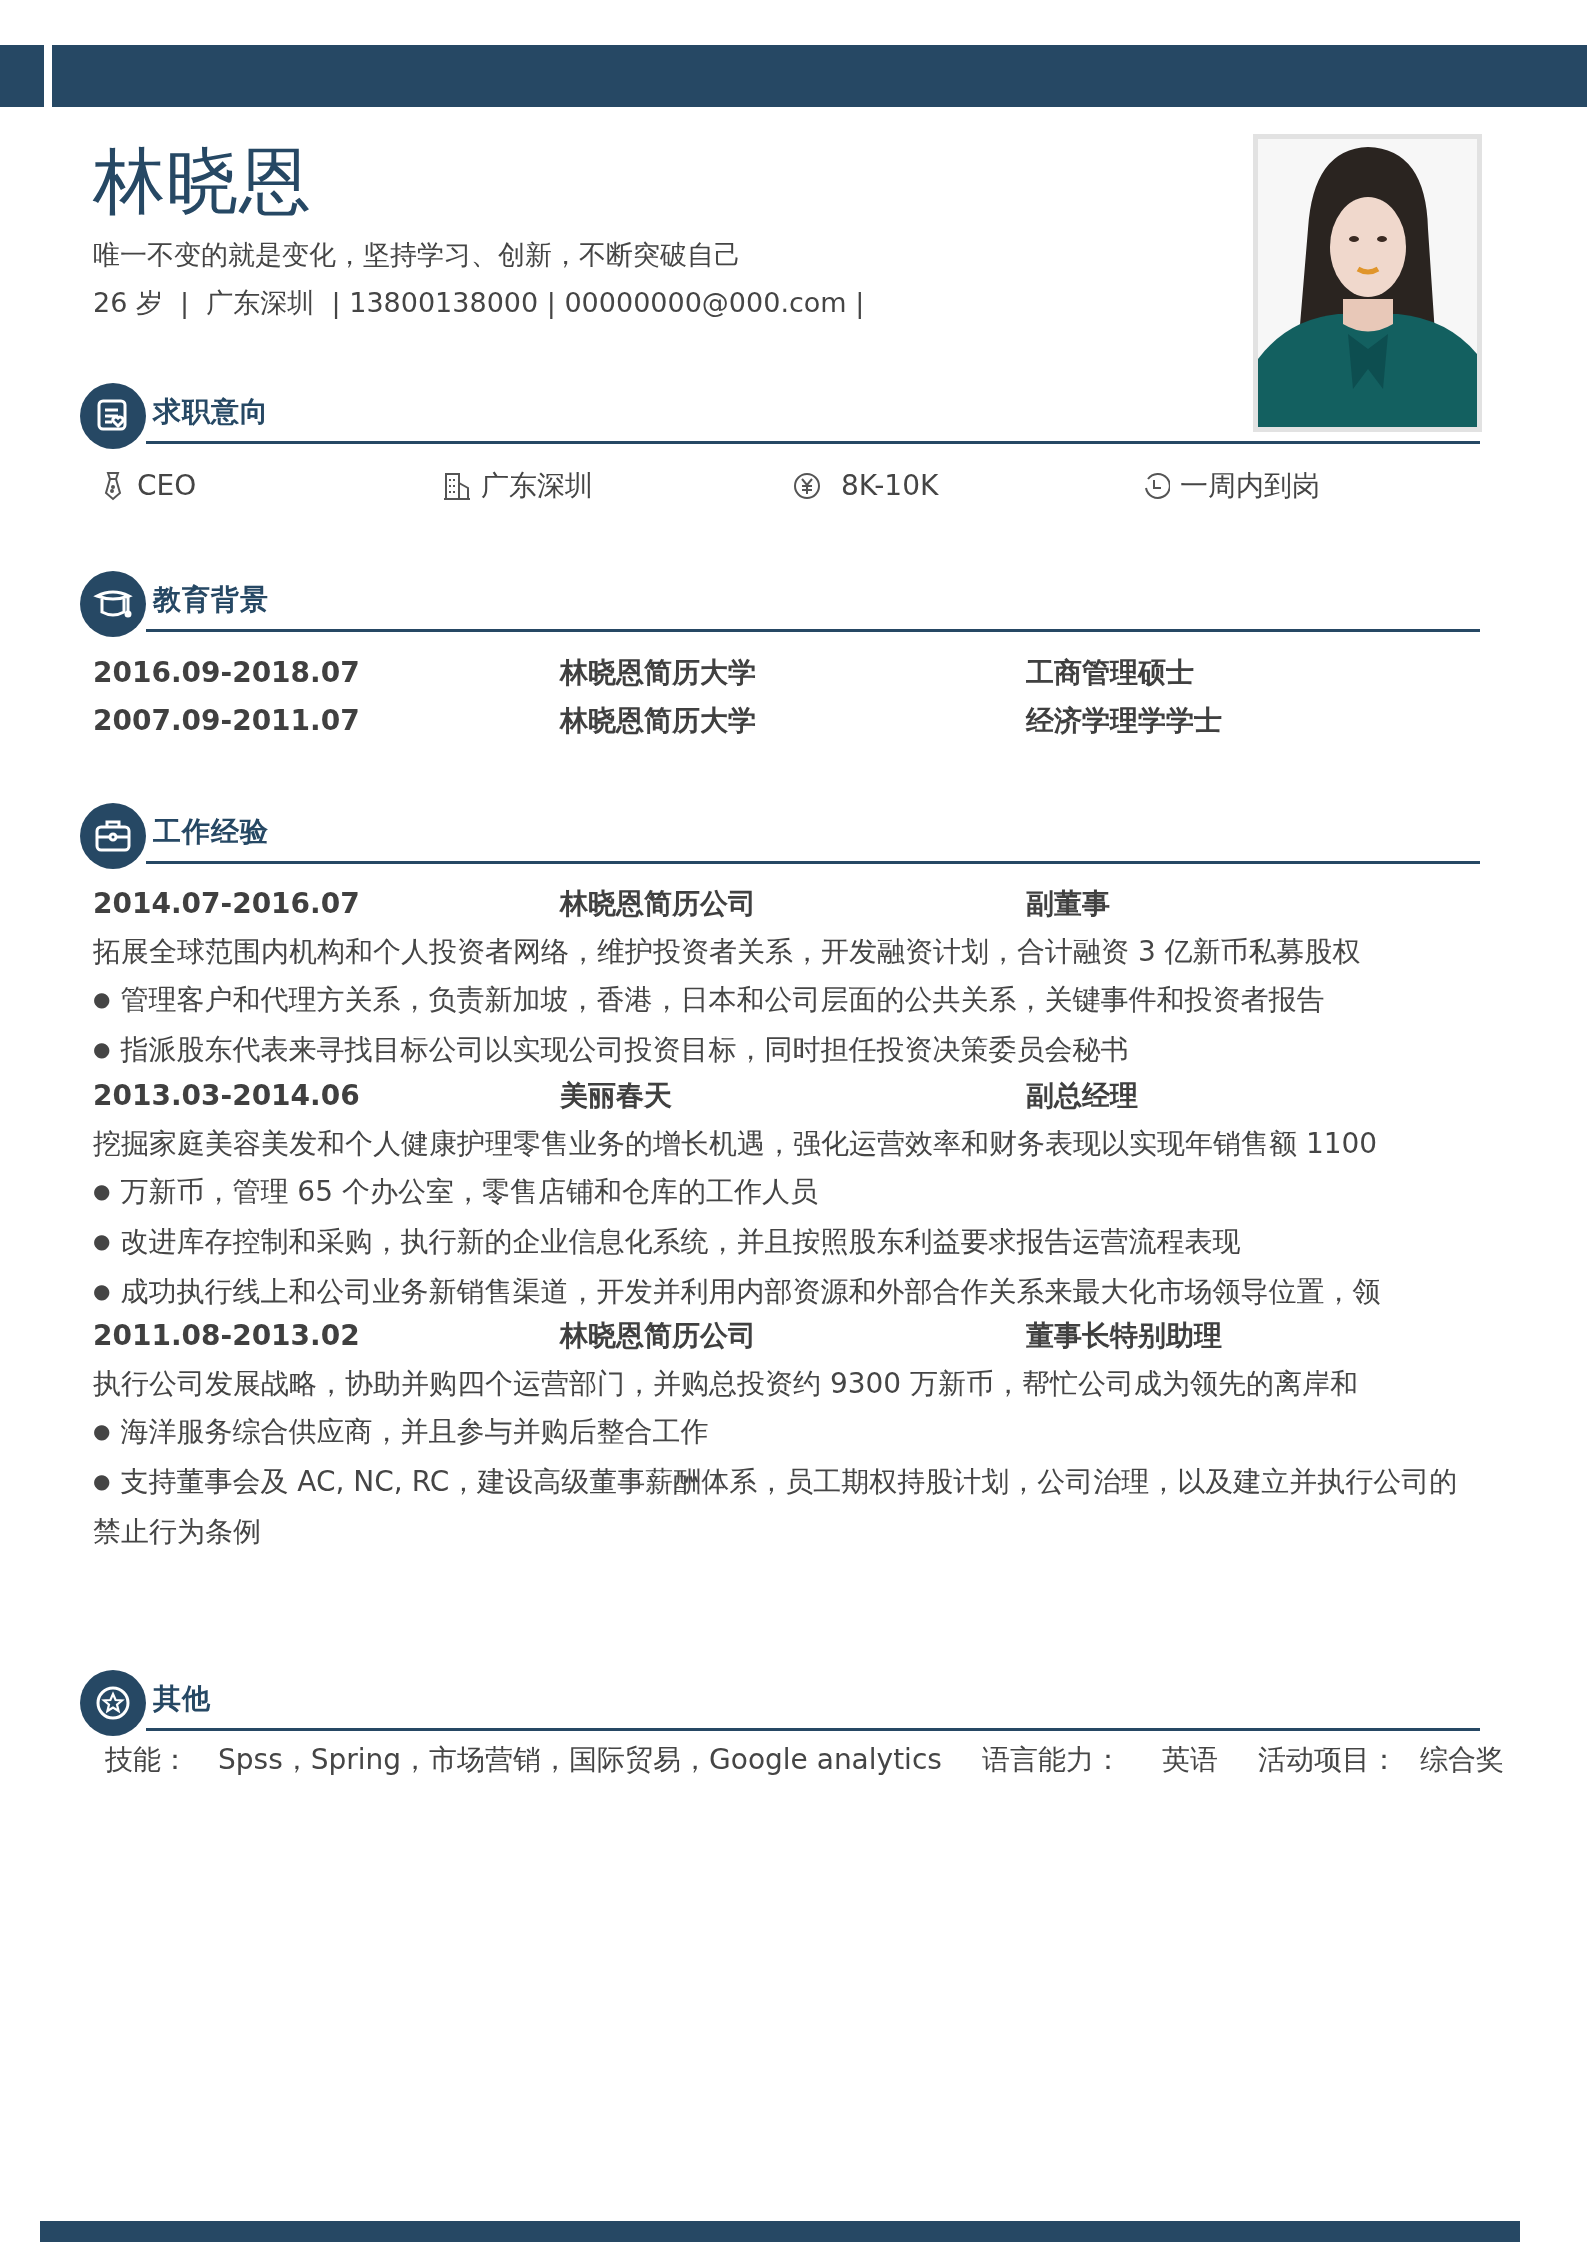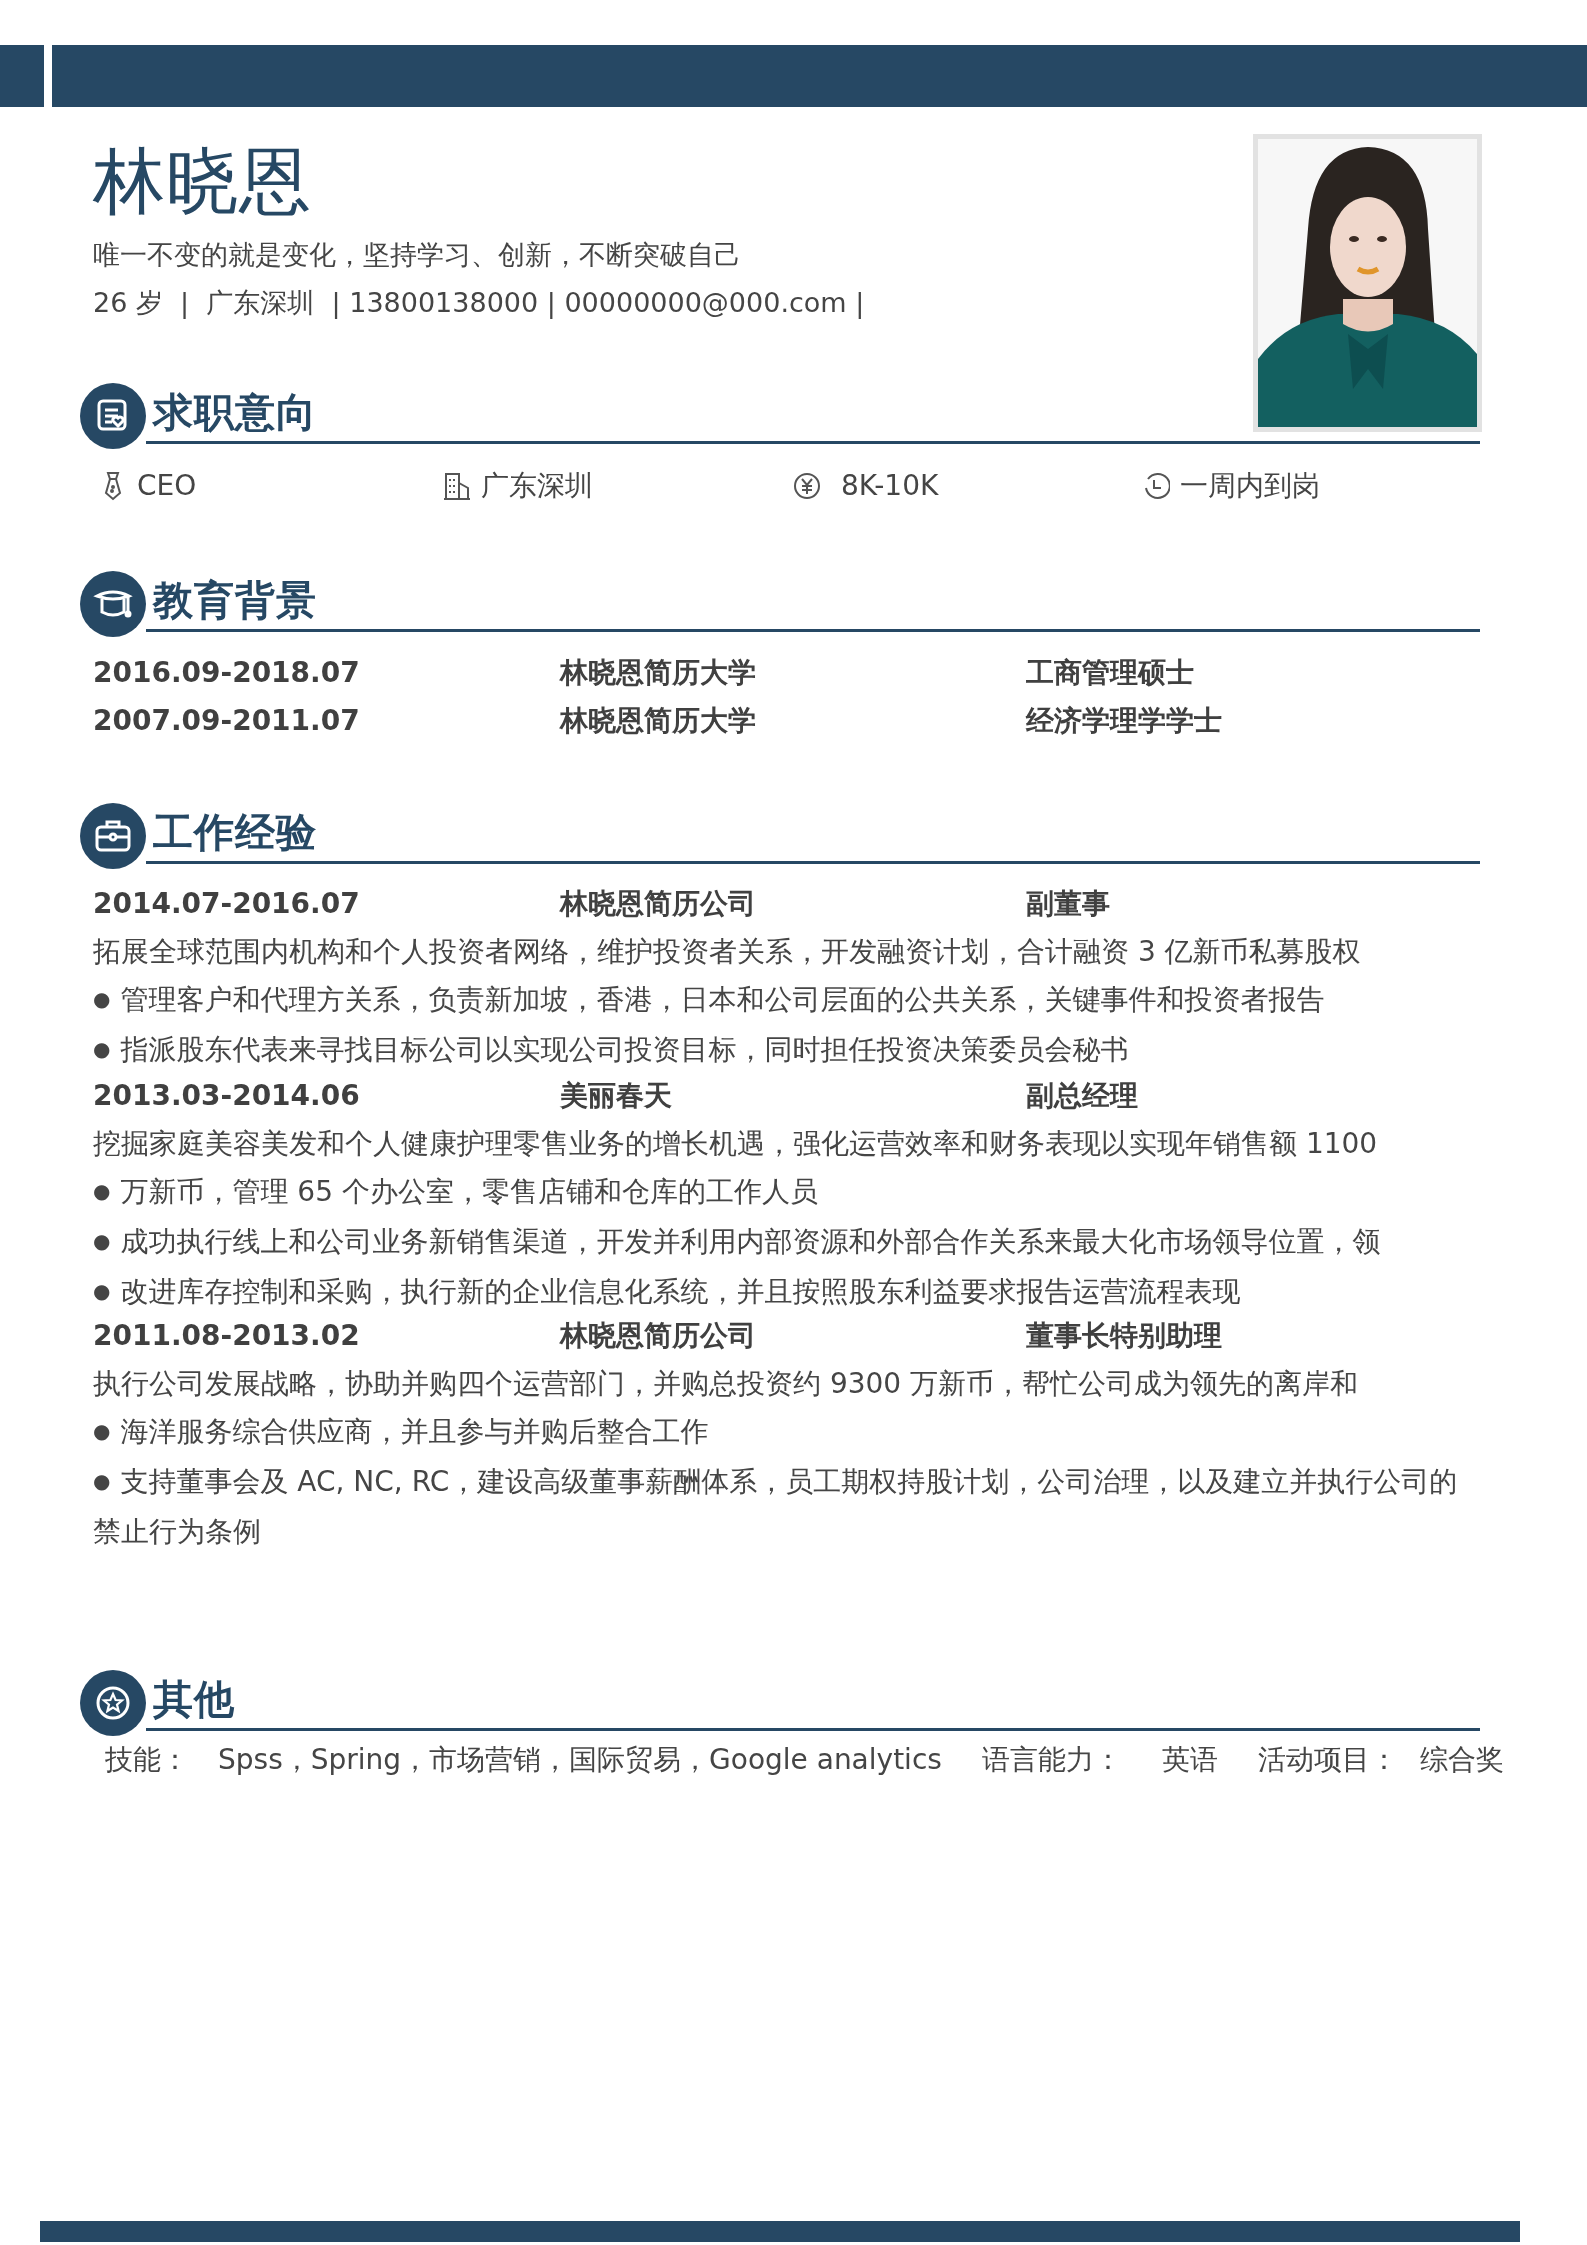--- a/index.html
+++ b/index.html
@@ -12,21 +12,21 @@
 
   #name { position:absolute; left:93px; top:145px; font-size:72px; color:#264864; line-height:72px; letter-spacing:1px; }
   #motto { position:absolute; left:93px; top:237px; font-size:27px; line-height:36px; color:#454545; }
   #contact { position:absolute; left:93px; top:285px; font-size:27px; line-height:36px; color:#454545; white-space:pre; }
 
   #photo { position:absolute; left:1253px; top:134px; width:229px; height:298px; background:#e2e2e2; box-sizing:border-box; padding:5px; }
   #photo .inner { width:100%; height:100%; background:#f7f7f7; position:relative; overflow:hidden; }
 
   .section-head { position:absolute; left:80px; width:1400px; height:70px; }
   .section-head .circle { position:absolute; left:0; top:0; width:66px; height:66px; border-radius:50%; background:#264864; display:flex; align-items:center; justify-content:center; }
-  .section-head .title { position:absolute; left:73px; top:4px; font-size:40px; font-weight:bold; color:#264864; line-height:50px; letter-spacing:1px; }
+  .section-head .title { position:absolute; left:73px; top:4px; font-size:28px; font-weight:bold; color:#264864; line-height:50px; letter-spacing:1px; }
   .section-head .rule { position:absolute; left:66px; right:0; top:58px; height:3px; background:#264864; }
 
   .intent-row { position:absolute; left:90px; top:466px; width:1400px; height:40px; font-size:28px; line-height:40px; color:#454545; }
   .intent-item { position:absolute; top:0; display:flex; align-items:center; gap:10px; }
   .intent-item svg { width:28px; height:30px; }
 
   .row { position:absolute; left:93px; width:1400px; height:40px; font-size:28px; line-height:40px; }
   .row .c1 { position:absolute; left:0; font-weight:bold; color:#404040; }
   .row .c2 { position:absolute; left:467px; font-weight:bold; color:#404040; }
   .row .c3 { position:absolute; left:933px; font-weight:bold; color:#404040; }
@@ -171,22 +171,22 @@
 </div>
 
 <div class="row" style="top:1076px;">
   <span class="c1">2013.03-2014.06</span>
   <span class="c2">美丽春天</span>
   <span class="c3">副总经理</span>
 </div>
 <div class="para" style="top:1120px;">
   <div>挖掘家庭美容美发和个人健康护理零售业务的增长机遇，强化运营效率和财务表现以实现年销售额  1100</div>
   <div class="bullet"><span>万新币，管理  65  个办公室，零售店铺和仓库的工作人员</span></div>
+  <div class="bullet"><span>改进库存控制和采购，执行新的企业信息化系统，并且按照股东利益要求报告运营流程表现</span></div>
   <div class="bullet"><span>成功执行线上和公司业务新销售渠道，开发并利用内部资源和外部合作关系来最大化市场领导位置，领</span></div>
-  <div class="bullet"><span>改进库存控制和采购，执行新的企业信息化系统，并且按照股东利益要求报告运营流程表现</span></div>
 </div>
 
 <div class="row" style="top:1316px;">
   <span class="c1">2011.08-2013.02</span>
   <span class="c2">林晓恩简历公司</span>
   <span class="c3">董事长特别助理</span>
 </div>
 <div class="para" style="top:1360px;">
   <div>执行公司发展战略，协助并购四个运营部门，并购总投资约  9300  万新币，帮忙公司成为领先的离岸和</div>
   <div class="bullet"><span>海洋服务综合供应商，并且参与并购后整合工作</span></div>

